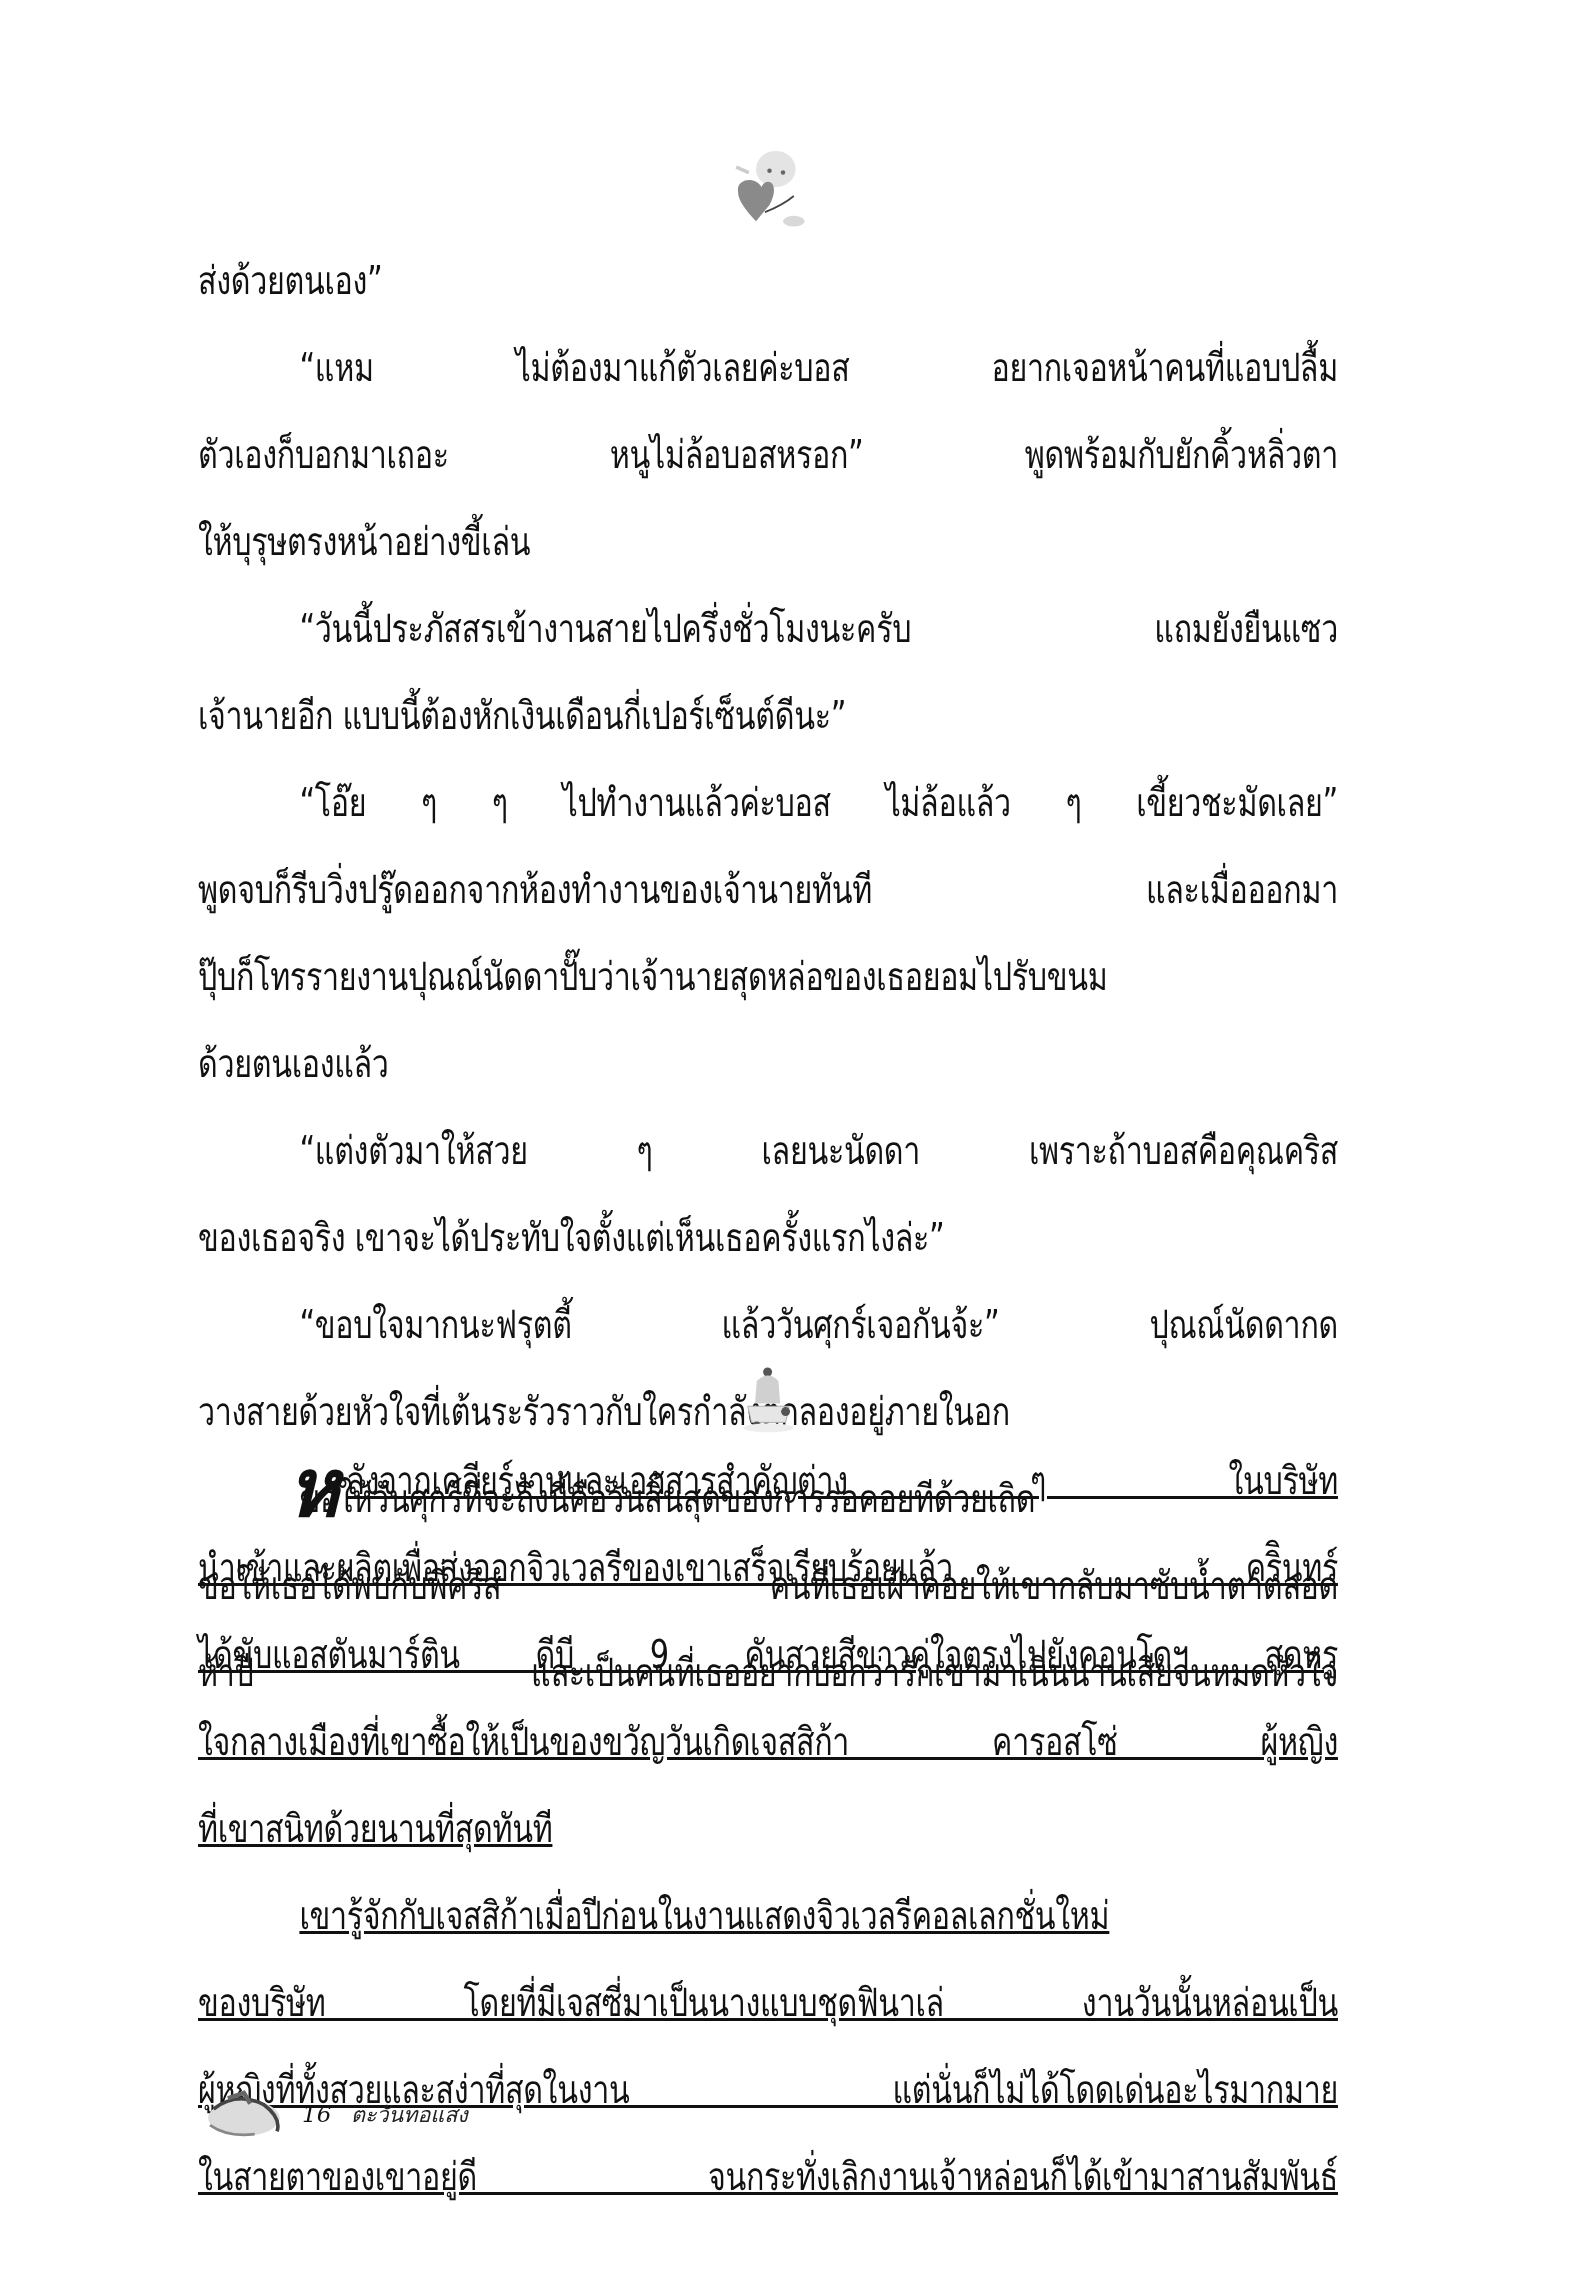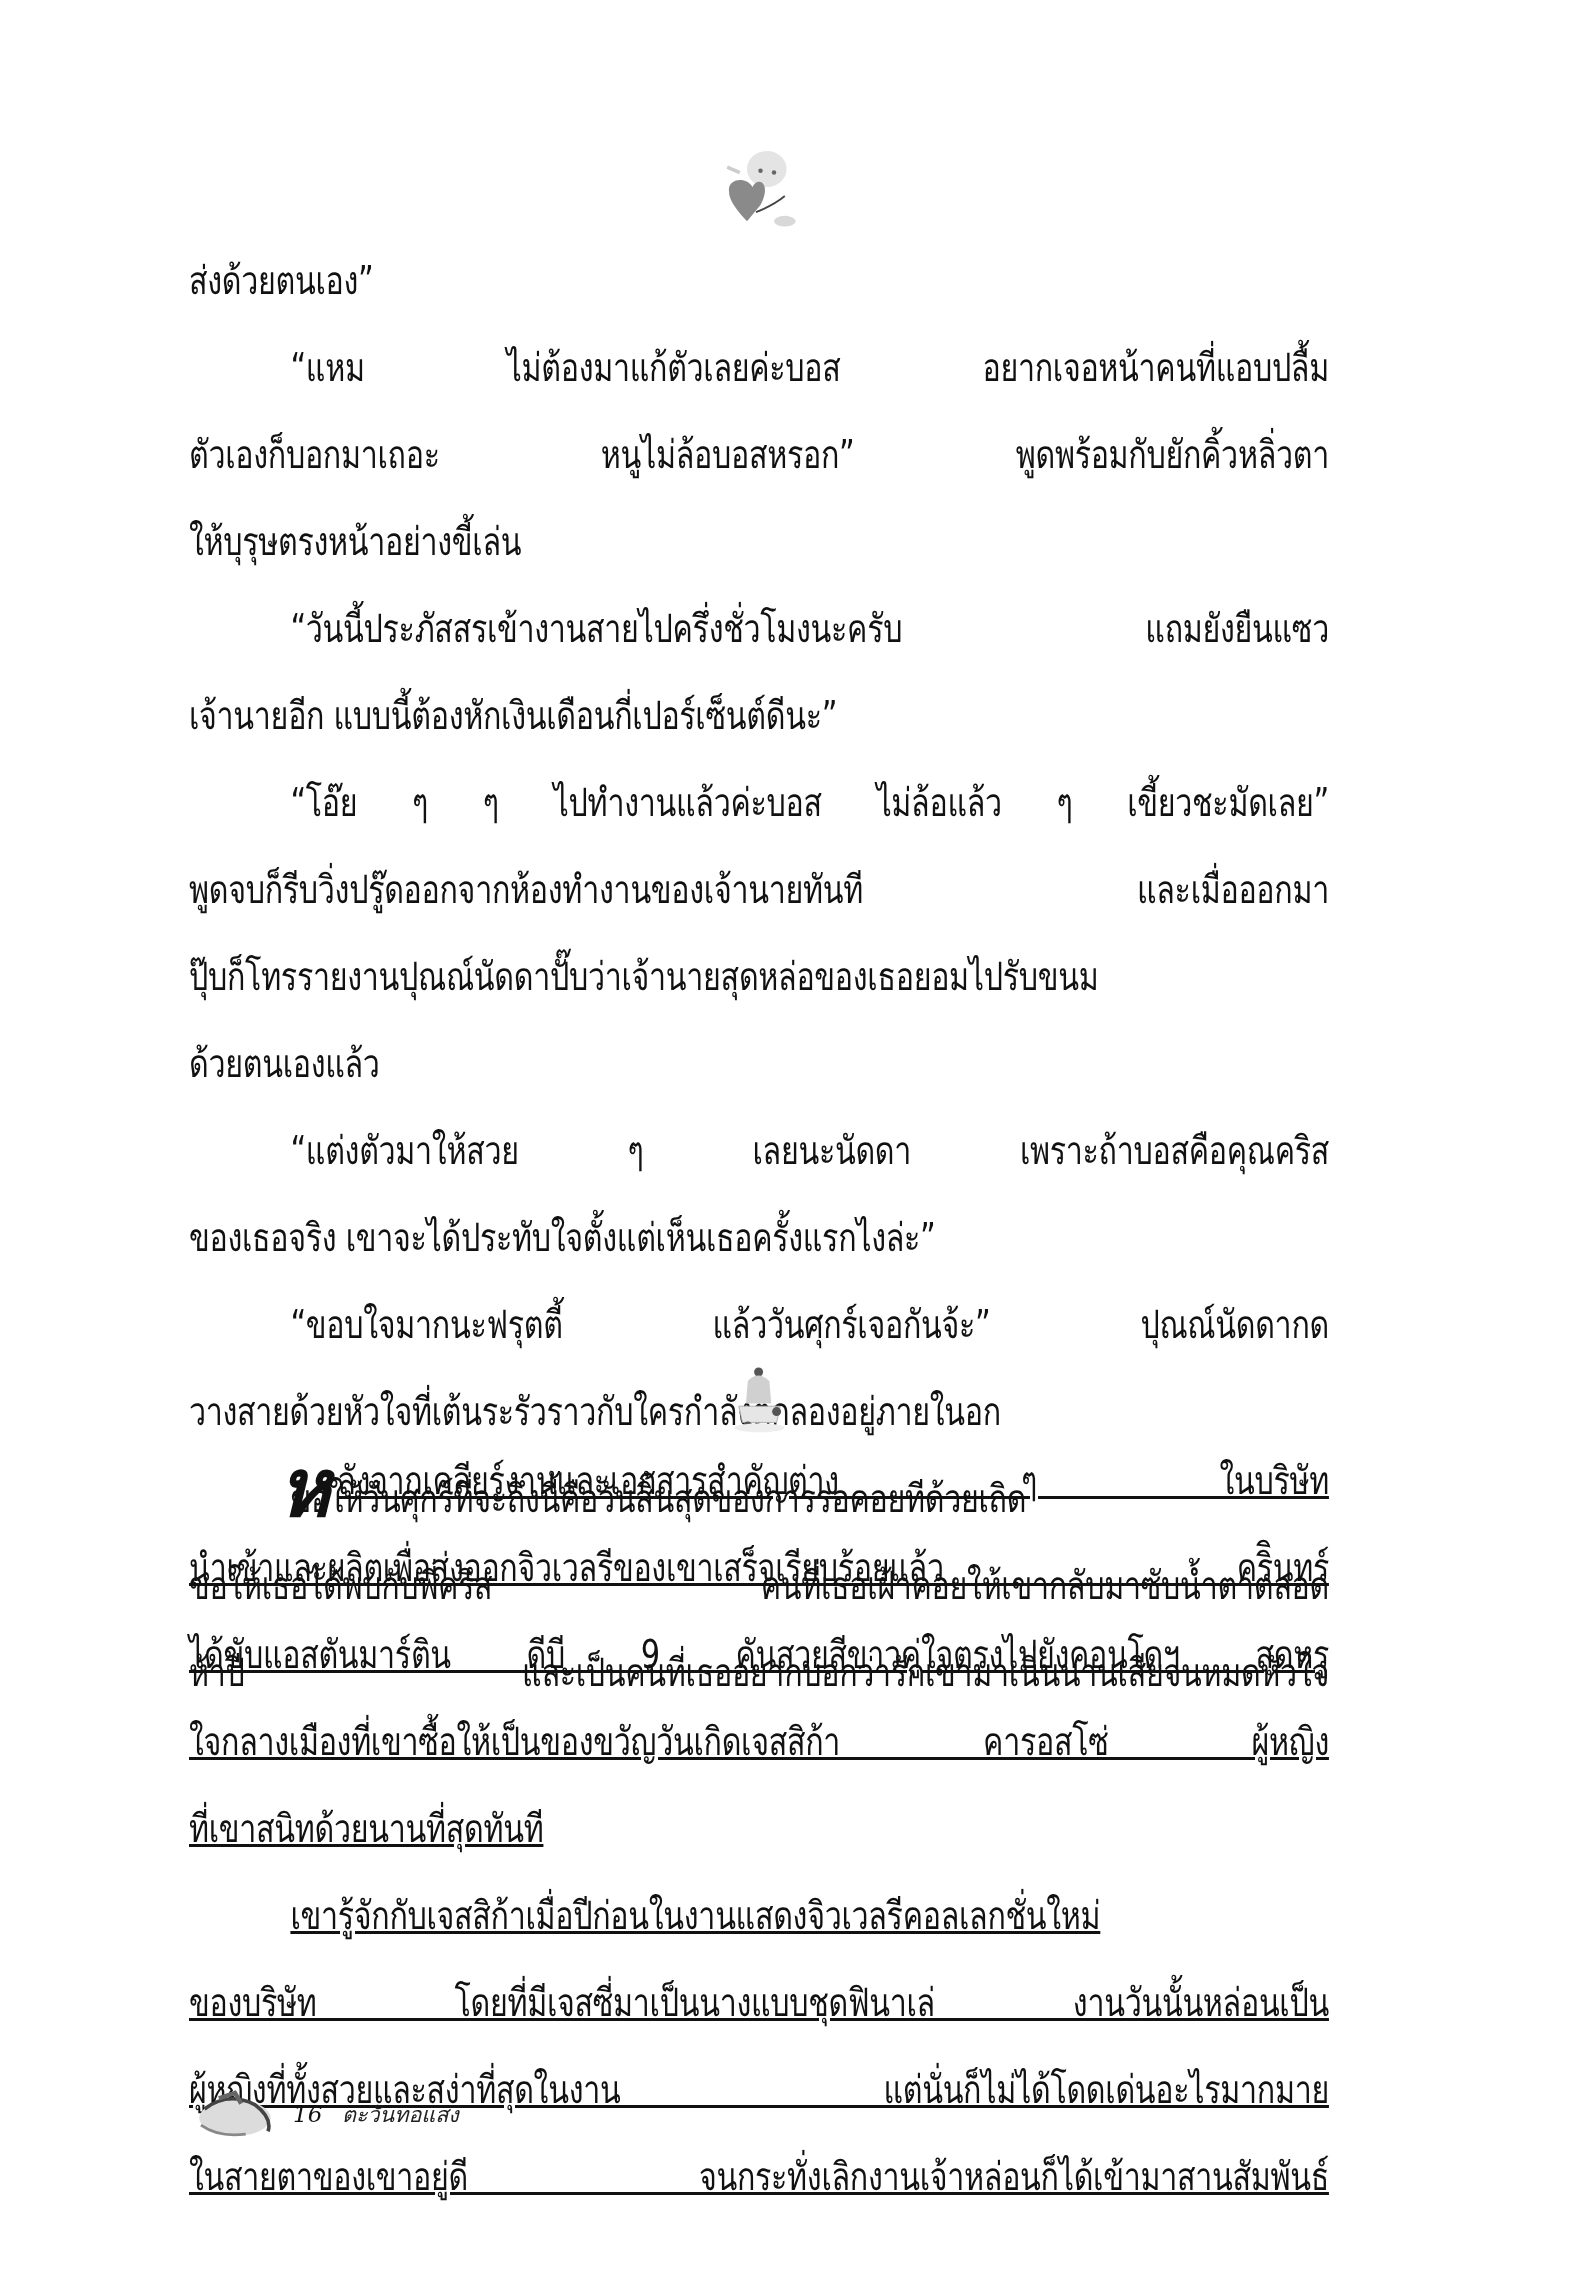--- a/index.html
+++ b/index.html
@@ -10,21 +10,21 @@
     body {
       width: 1597px;
       height: 2285px;
       position: relative;
       overflow: hidden;
       font-family: "DejaVu Sans", "Liberation Sans", sans-serif;
       color: #111111;
     }
     .page {
       position: absolute;
-      left: 4px; top: 0;
+      left: 13px; top: 0;
       width: 1475px; height: 2285px;
     }
     .ornament {
       position: absolute;
     }
     .ornament-top {
       left: 716px; top: 142px;
       width: 81px; height: 90px;
     }
     .ornament-mid {

